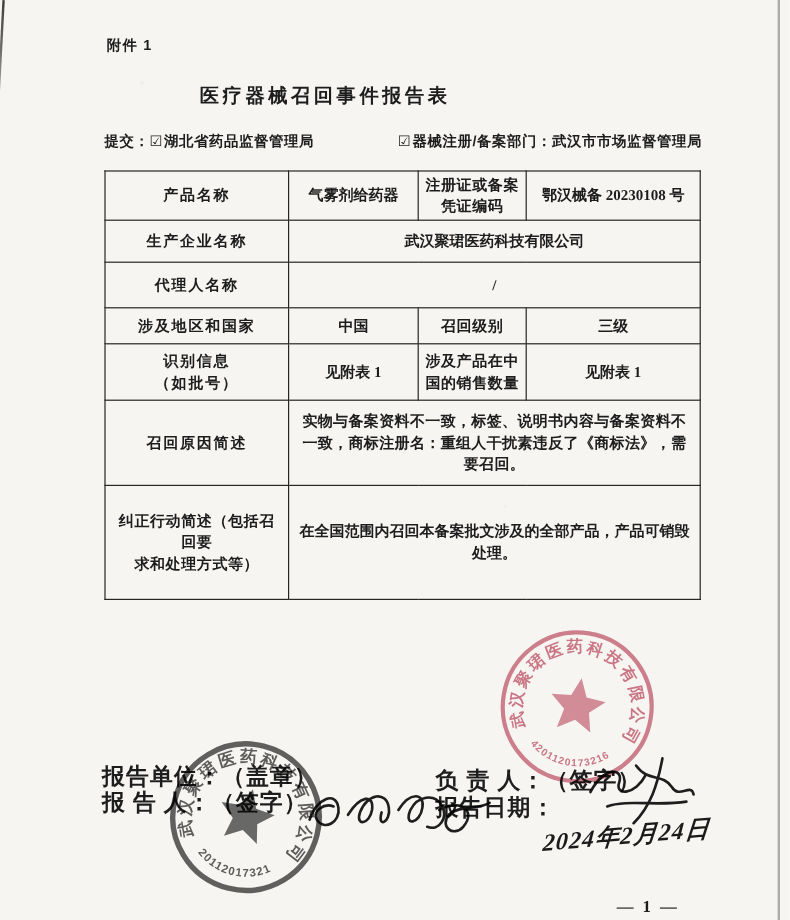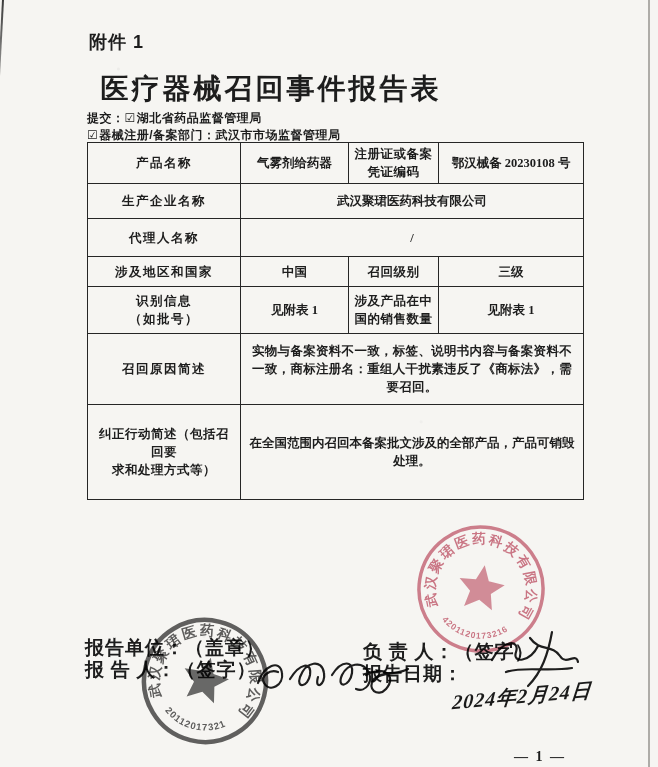--- a/index.html
+++ b/index.html
@@ -20,33 +20,33 @@
     background:
       radial-gradient(circle at 18% 9%, rgba(120,120,120,.07) 0 1px, transparent 2px),
       radial-gradient(circle at 83% 21%, rgba(120,120,120,.06) 0 1px, transparent 2px),
       radial-gradient(circle at 64% 55%, rgba(120,120,120,.05) 0 1px, transparent 2px),
       radial-gradient(circle at 31% 83%, rgba(120,120,120,.06) 0 1px, transparent 2px);
   }
 
   .attachment {
     position:absolute; left:89px; top:30px;
     font-family:"Liberation Sans","DejaVu Sans",sans-serif;
-    font-weight:bold; font-size:18px; letter-spacing:1px;
+    font-weight:bold; font-size:12px; letter-spacing:1px;
   }
   .doc-title {
     position:absolute; left:0; top:70px; width:542px;
     text-align:center;
     font-family:"Liberation Sans","DejaVu Sans",sans-serif;
-    font-weight:bold; font-size:28px; letter-spacing:3px;
+    font-weight:bold; font-size:16px; letter-spacing:3px;
   }
   .submit-line {
     position:absolute; left:87px; top:110px; width:498px;
     display:flex; justify-content:space-between;
     font-family:"Liberation Sans","DejaVu Sans",sans-serif;
-    font-weight:bold; font-size:12px; letter-spacing:.5px;flex-direction:column;
+    font-weight:bold; font-size:12px; letter-spacing:.5px;
   }
   .checkbox { font-size:12px; margin-right:1px; }
 
   table.form {
     position:absolute; left:87px; top:142px; width:496px;
     border-collapse:collapse; table-layout:fixed;
   }
   table.form td {
     border:1px solid #262626;
     text-align:center; vertical-align:middle;

